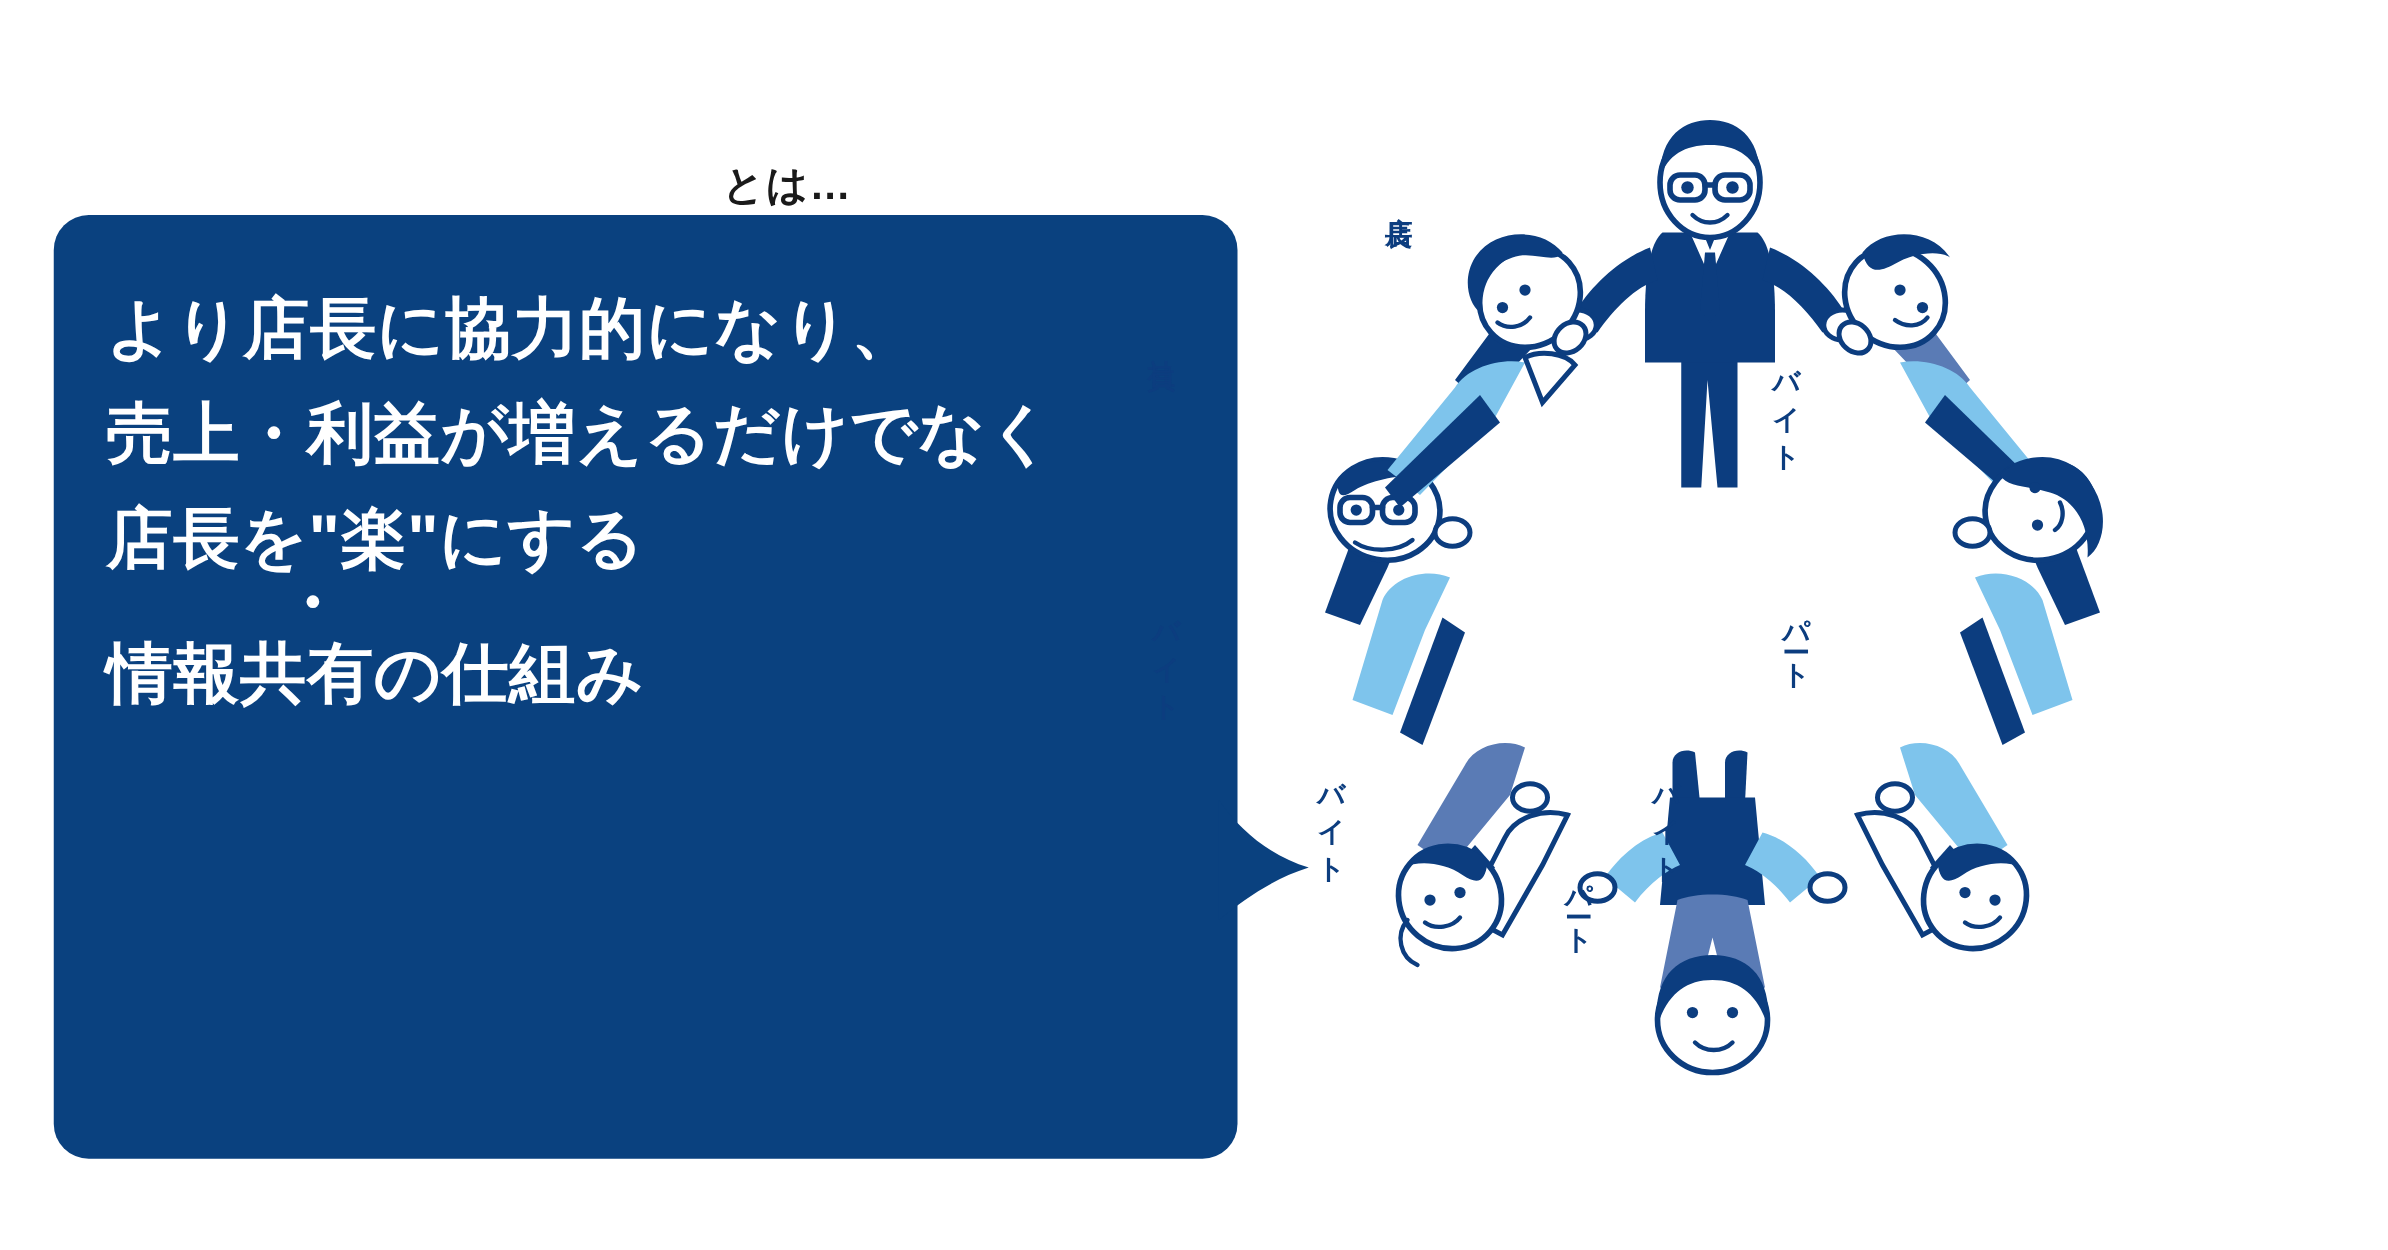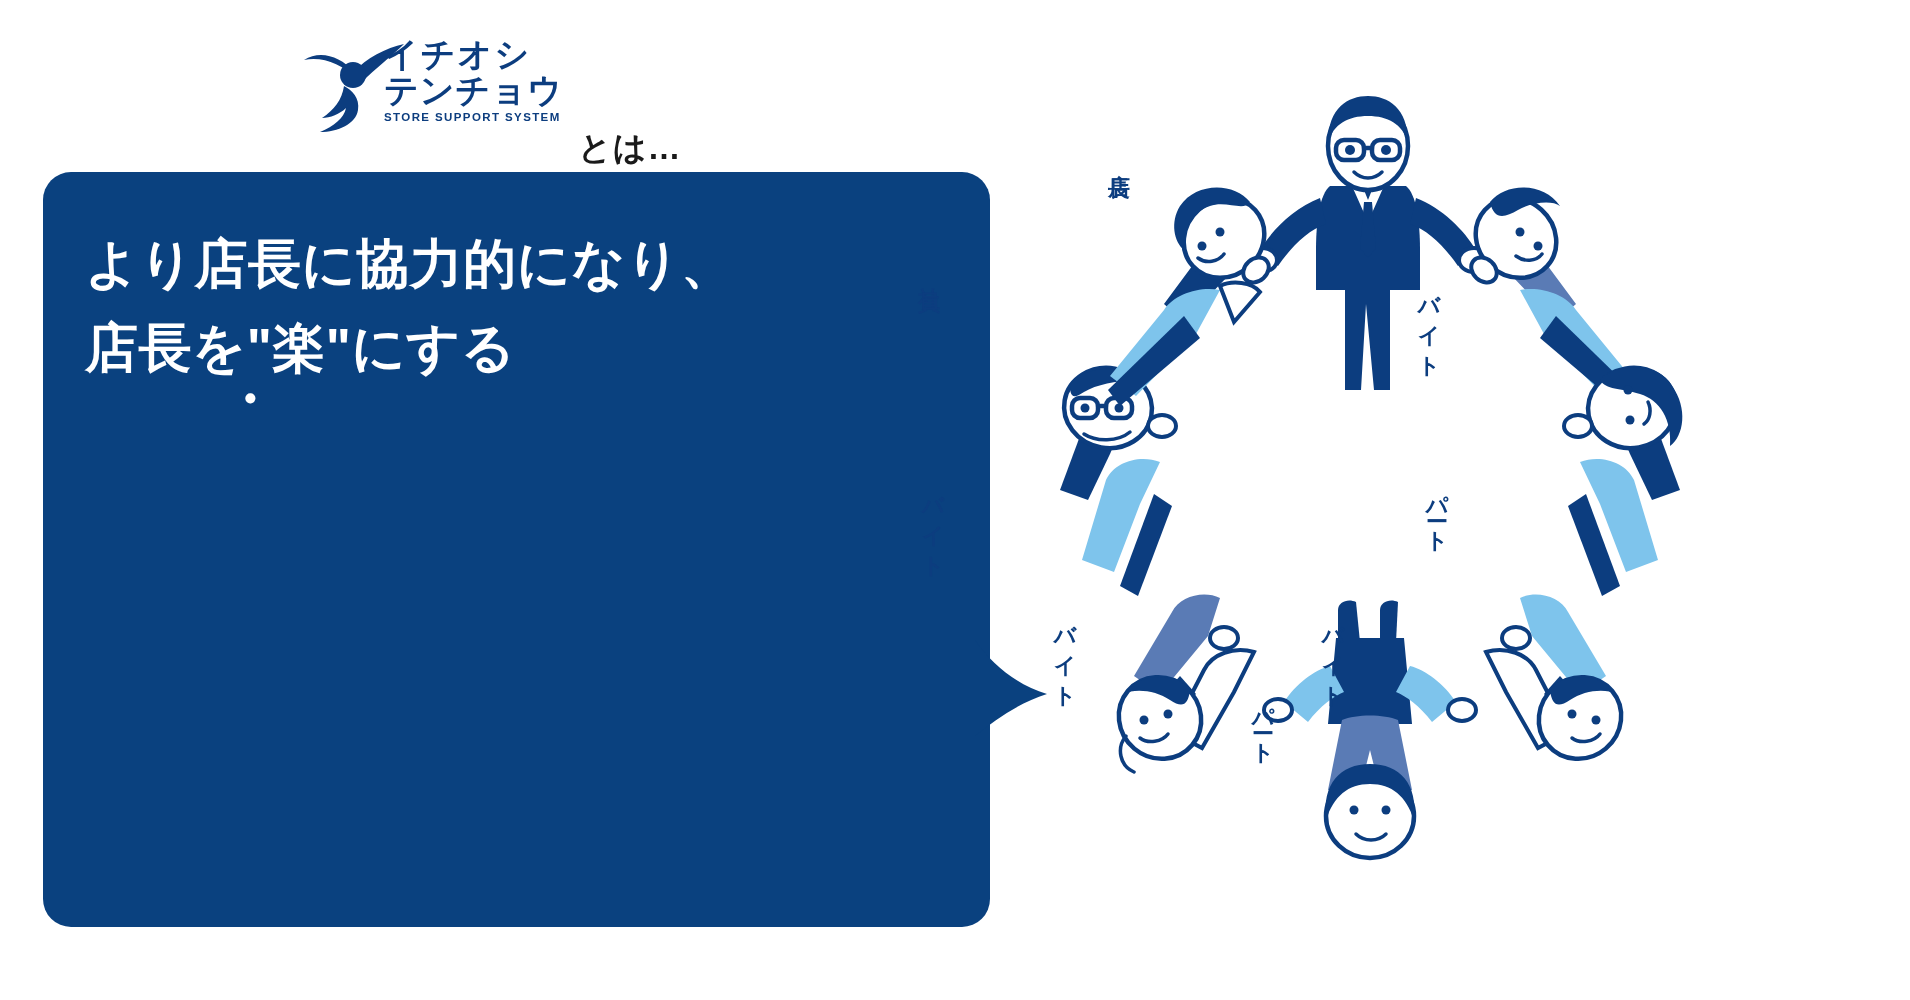--- a/index.html
+++ b/index.html
@@ -61,57 +61,37 @@
     font-size:22px; letter-spacing:5px;
     white-space:nowrap; line-height:1;
   }
   svg { display:block; overflow:visible; }
 </style>
 </head>
 <body>
 
 <div id="stage">
 
-  <div class="logo-block">
-
-    <div class="logo-mark">
-      <svg width="108" height="92" viewBox="0 0 108 92">
-
-        <path d="M4 18 C 20 8, 40 14, 54 30 C 66 16, 86 6, 104 2
-                 C 92 14, 76 26, 62 40 L 56 36 C 42 22, 22 14, 4 18 Z" fill="#0c3d7f"></path>
-
-        <circle cx="53" cy="33" r="13" fill="#0c3d7f"></circle>
-
-        <path d="M44 44 C 52 48, 60 56, 58 68 C 56 82, 38 90, 20 90
-                 C 34 84, 44 76, 46 66 C 40 72, 30 76, 22 76
-                 C 34 68, 42 58, 44 44 Z" fill="#0c3d7f"></path>
-      </svg>
-    </div>
-
-    <div class="logo-words">
-      <div class="logo-line">イチオシ</div>
-      <div class="logo-line logo-line2">テンチョウ</div>
-      <div class="logo-tagline">STORE SUPPORT SYSTEM</div>
-    </div>
-  </div>
 
   <div class="toha">とは…</div>
 
   <div class="bubble"></div>
 
   <div class="bubble-tail">
     <svg width="80" height="110" viewBox="0 0 80 110">
       <path d="M0 0 L0 96 C 22 78, 46 62, 72 54 C 44 46, 18 26, 0 0 Z" fill="#0a417f"></path>
     </svg>
   </div>
 
   <div class="bubble-text">
     <div class="bline">より店長に協力的になり、</div>
+    <div class="bline">売上・利益が増えるだけでなく</div>
     <div class="bline">店長を"楽"にする</div>
     <div class="bline-dot">・</div>
+    <div class="bline">情報共有の仕組み</div>
   </div>
 
   <div class="illus">
 
     <svg width="700" height="830" viewBox="0 0 700 830">
       <defs>
         <style>
           .dk  { fill:#0c3d7f; }
           .lb  { fill:#7ec4ec; }
           .mb  { fill:#5a7bb5; }

